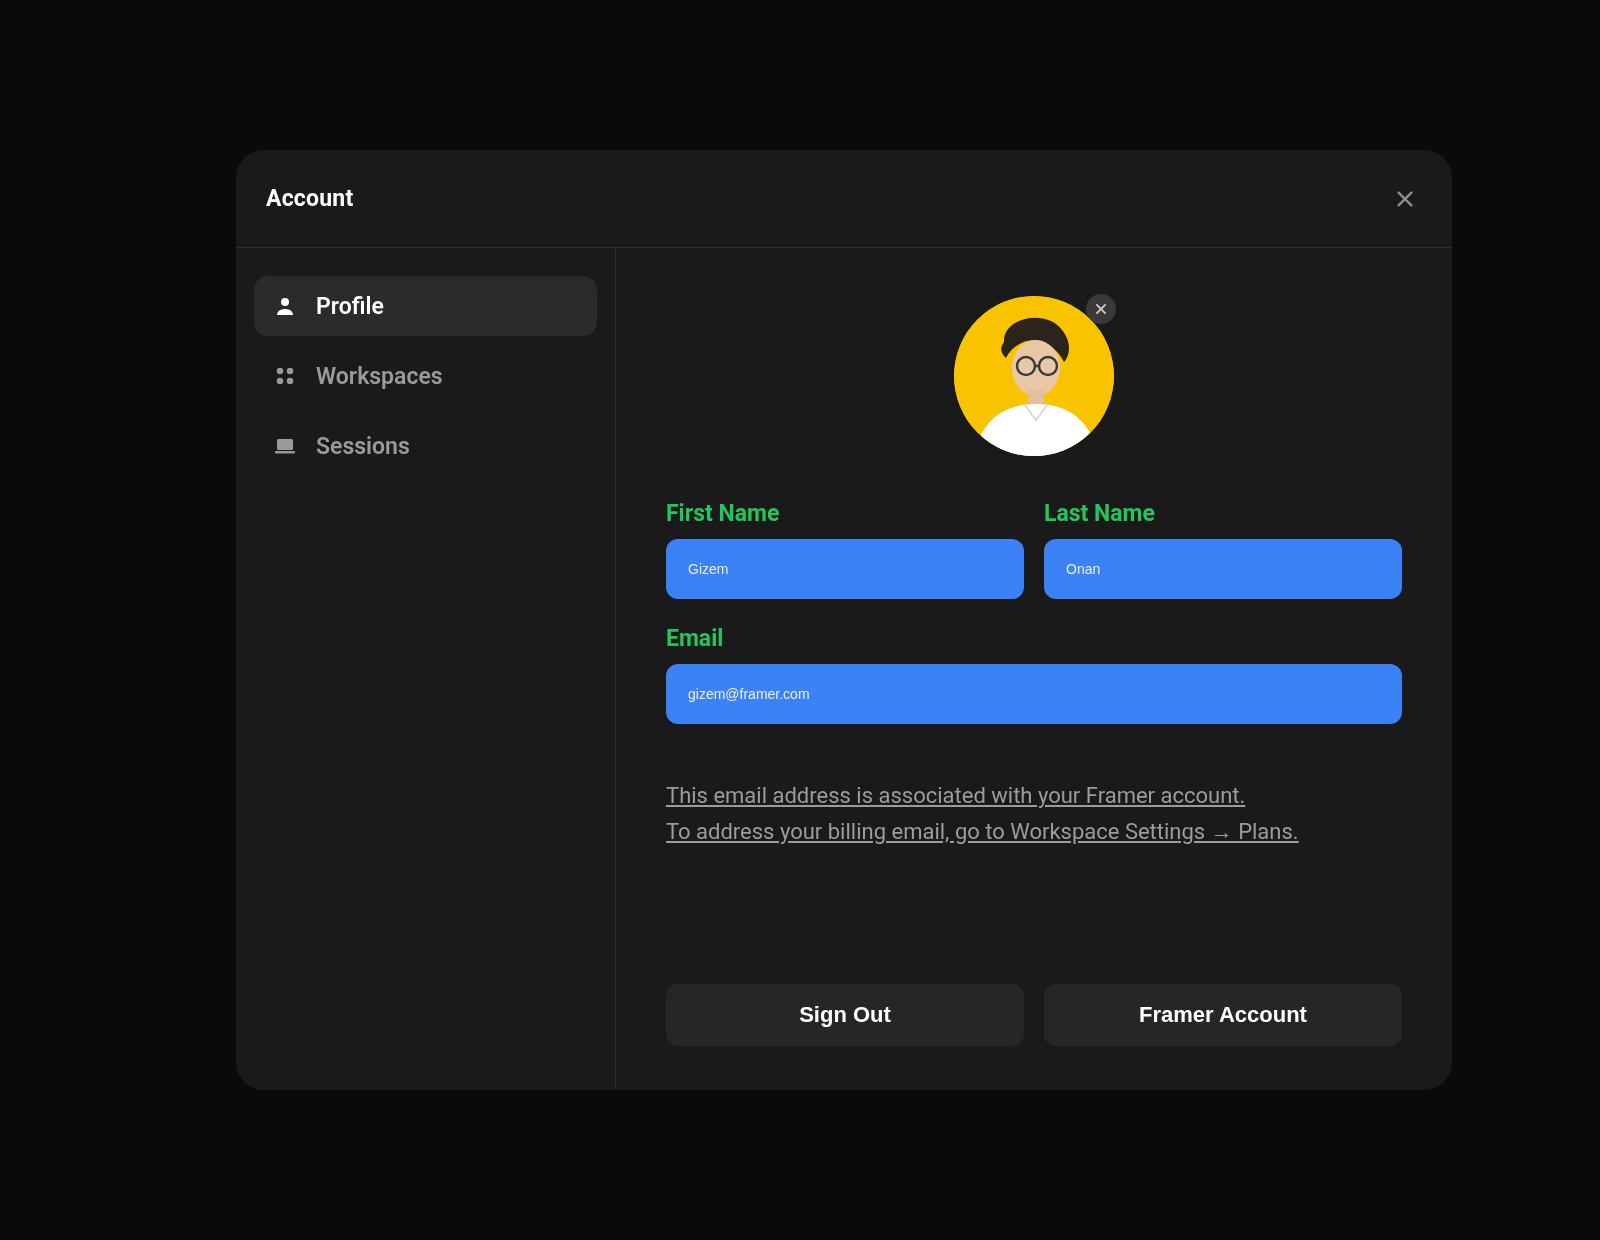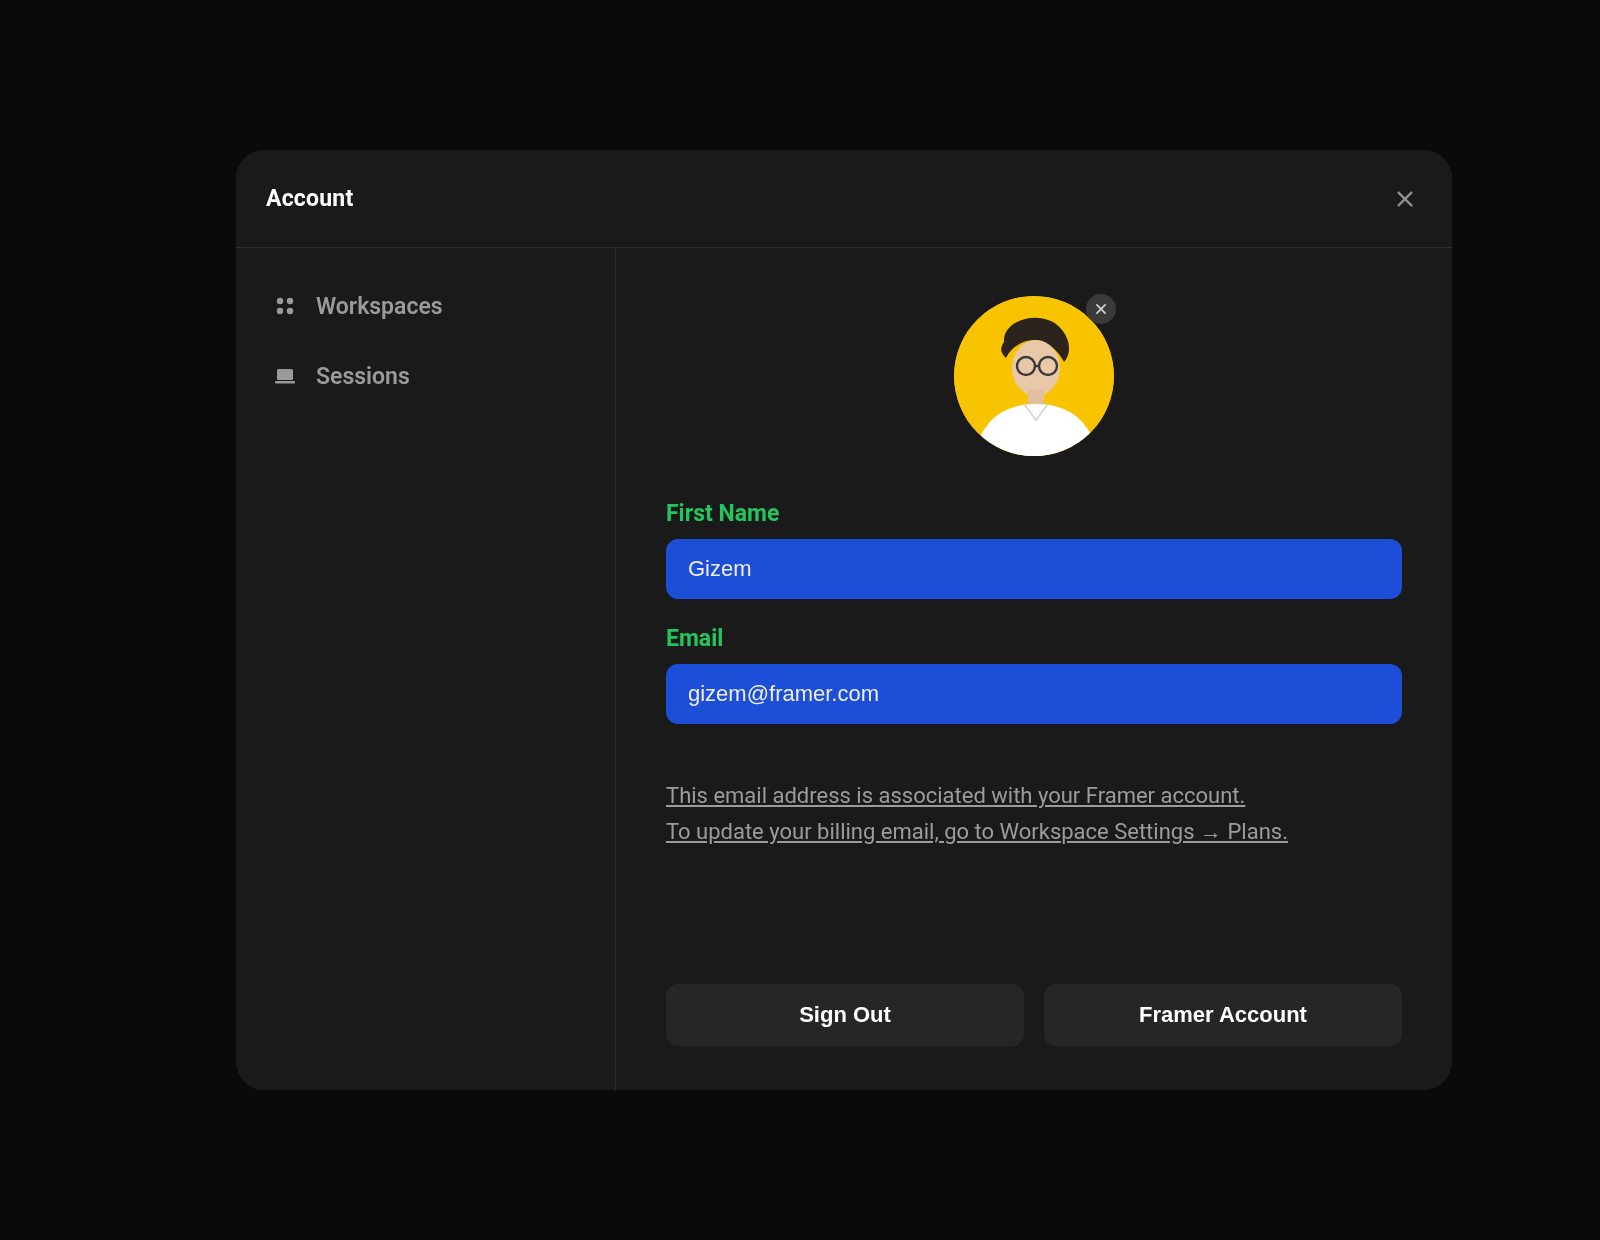--- a/index.html
+++ b/index.html
@@ -140,25 +140,25 @@
     flex-direction: column;
     gap: 12px;
   }
   .field-label {
     font-size: 23px;
     font-weight: 700;
     color: #22c55e;
   }
   .text-input {
     height: 60px;
-    background: #1d4ed8;
+    background: #3b82f6;
     border: none;
     border-radius: 12px;
     padding: 0 22px;
-    font-size: 22px;
+    font-size: 14px;
     color: #eeeeee;
     font-weight: 500;
     outline: none;
   }
   .help-text {
     font-size: 22px;
     line-height: 1.6;
     color: #9c9c9c;
     margin-top: 4px;
     text-decoration: underline;
@@ -193,20 +193,29 @@
           <line x1="5" y1="5" x2="19" y2="19"></line>
           <line x1="19" y1="5" x2="5" y2="19"></line>
         </svg>
       </div>
     </div>
 
     <div class="modal-body">
 
       <div class="sidebar">
 
+        <div class="nav-item active">
+          <span class="nav-icon">
+            <svg viewBox="0 0 24 24" fill="currentColor">
+              <circle cx="12" cy="8" r="4"></circle>
+              <path d="M4 21c0-4 4-6 8-6s8 2 8 6v0H4v0z"></path>
+            </svg>
+          </span>
+          <span>Profile</span>
+        </div>
 
         <div class="nav-item">
           <span class="nav-icon">
             <svg viewBox="0 0 24 24" fill="currentColor">
               <circle cx="7" cy="7" r="3.2"></circle>
               <circle cx="17" cy="7" r="3.2"></circle>
               <circle cx="7" cy="17" r="3.2"></circle>
               <circle cx="17" cy="17" r="3.2"></circle>
             </svg>
           </span>
@@ -252,30 +261,34 @@
               <line x1="19" y1="5" x2="5" y2="19"></line>
             </svg>
           </div>
         </div>
 
         <div class="row">
           <div class="field">
             <label class="field-label">First Name</label>
             <input class="text-input" type="text" value="Gizem" style="">
           </div>
+          <div class="field">
+            <label class="field-label">Last Name</label>
+            <input class="text-input" type="text" value="Onan" style="">
+          </div>
         </div>
 
         <div class="field" style="margin-bottom:14px;">
           <label class="field-label">Email</label>
           <input class="text-input" type="text" value="gizem@framer.com" style="">
         </div>
 
         <div class="help-text">
           <div>This email address is associated with your Framer account.</div>
-          <div>To update your billing email, go to Workspace Settings → Plans.</div>
+          <div>To address your billing email, go to Workspace Settings → Plans.</div>
         </div>
 
         <div class="spacer"></div>
 
         <div class="action-row">
           <button class="action-btn">Sign Out</button>
           <button class="action-btn">Framer Account</button>
         </div>
 
       </div>

